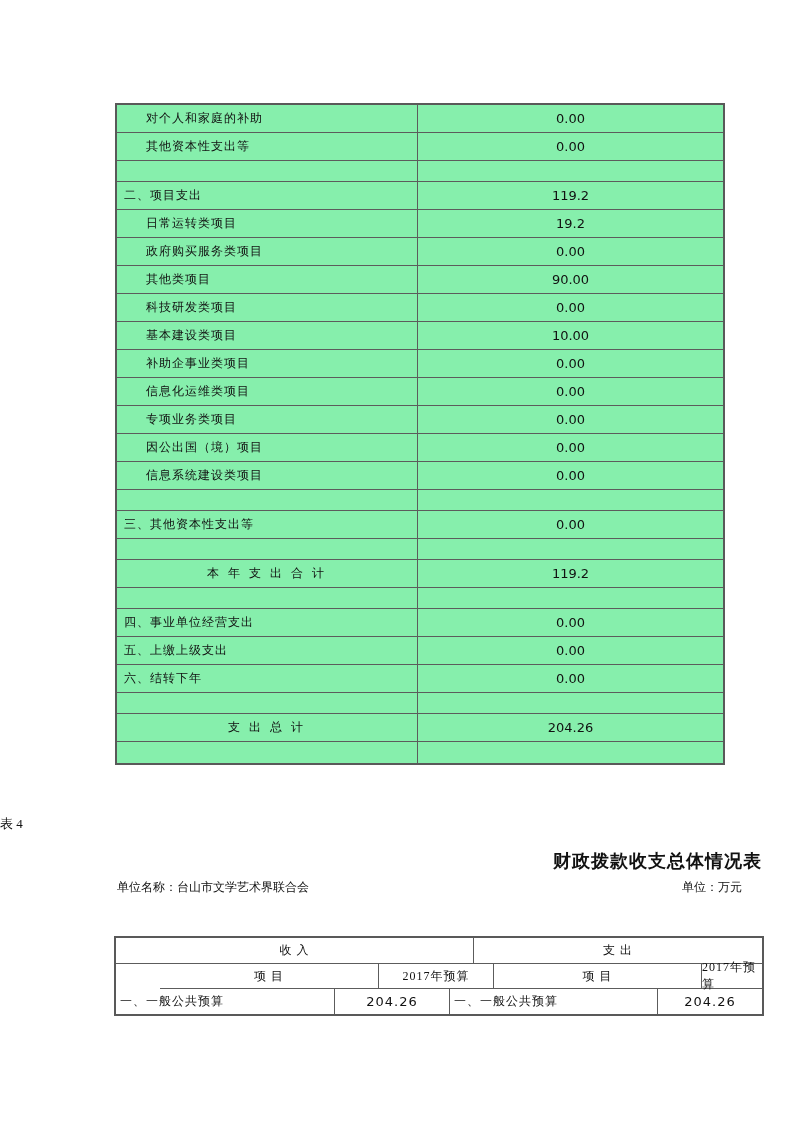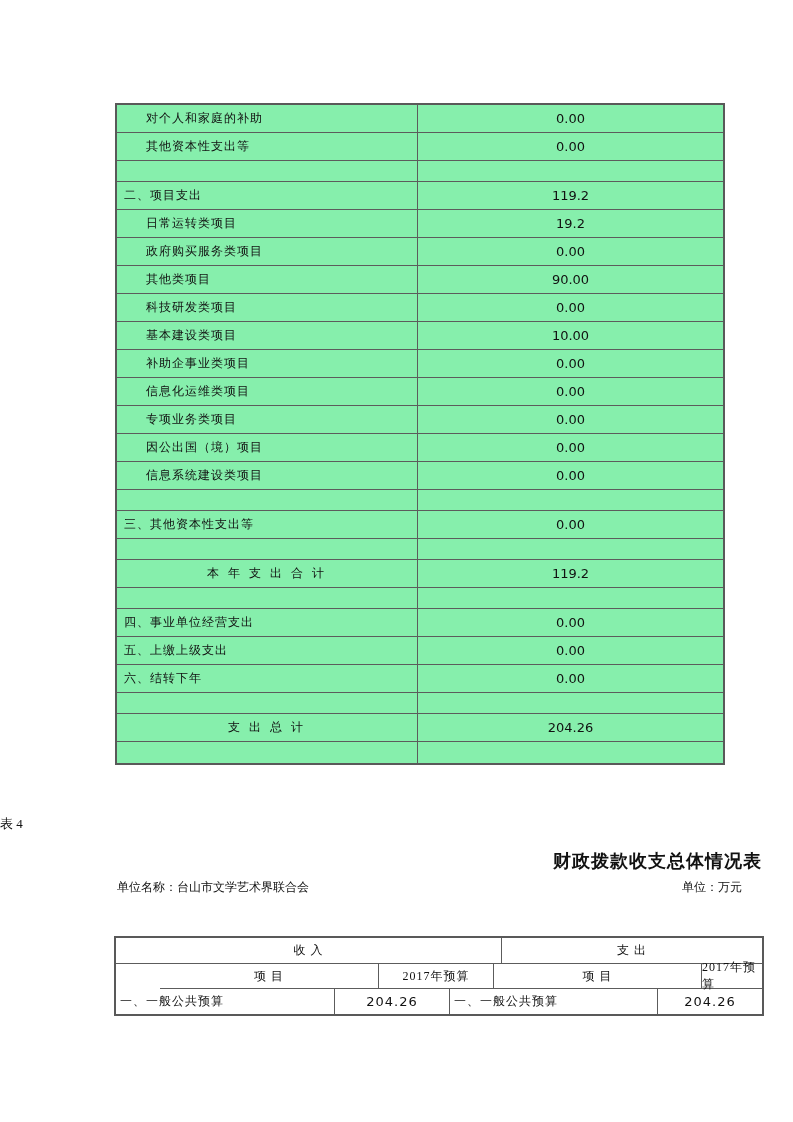--- a/index.html
+++ b/index.html
@@ -54,21 +54,21 @@
   .btrow { display:flex; box-sizing:border-box; border-bottom:1px solid #5c5c5c; }
   .btrow:last-child { border-bottom:none;justify-content:center; }
   .bt-h1 { height:26px; }
   .bt-h2 { height:25px;margin-left:44px; }
   .bt-d  { height:25px; }
   .bt-cell {
     box-sizing:border-box; display:flex; align-items:center;
     font-size:12px; letter-spacing:1px;
   }
   .b-r { border-right:1px solid #5c5c5c; }
-  .w-half1 { width:386px; }
+  .w-half1 { width:358px; }
   .w-half2 { flex:1; }
   .w-c1 { width:219px; }
   .w-c2 { width:115px; }
   .w-c3 { width:208px; }
   .w-c4 { flex:1; }
   .center { justify-content:center; }
   .pad-l { padding-left:4px; }
   .num { font-family:"DejaVu Sans","Liberation Sans",sans-serif; font-size:13px; }
 </style>
 </head>

